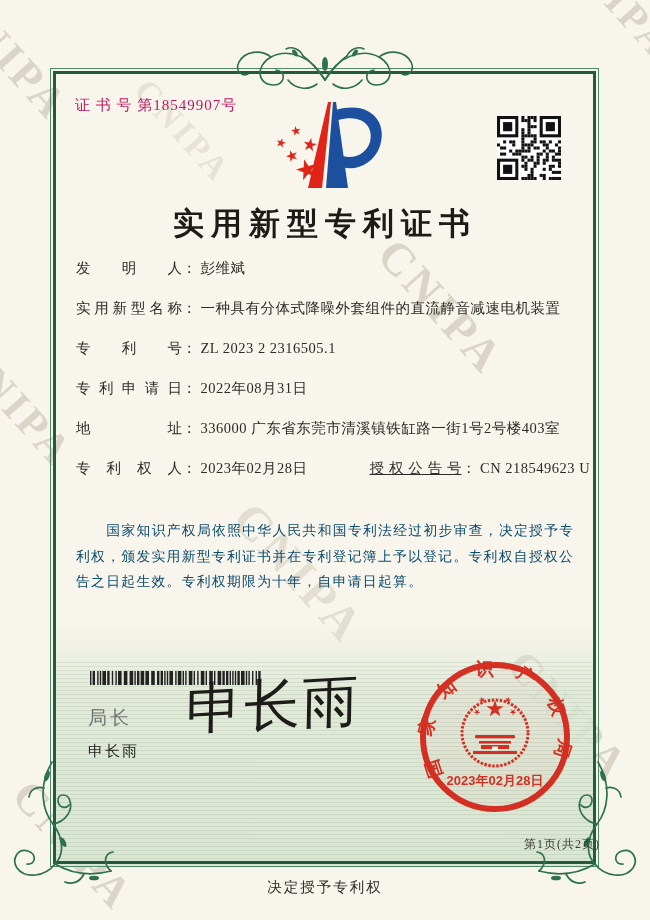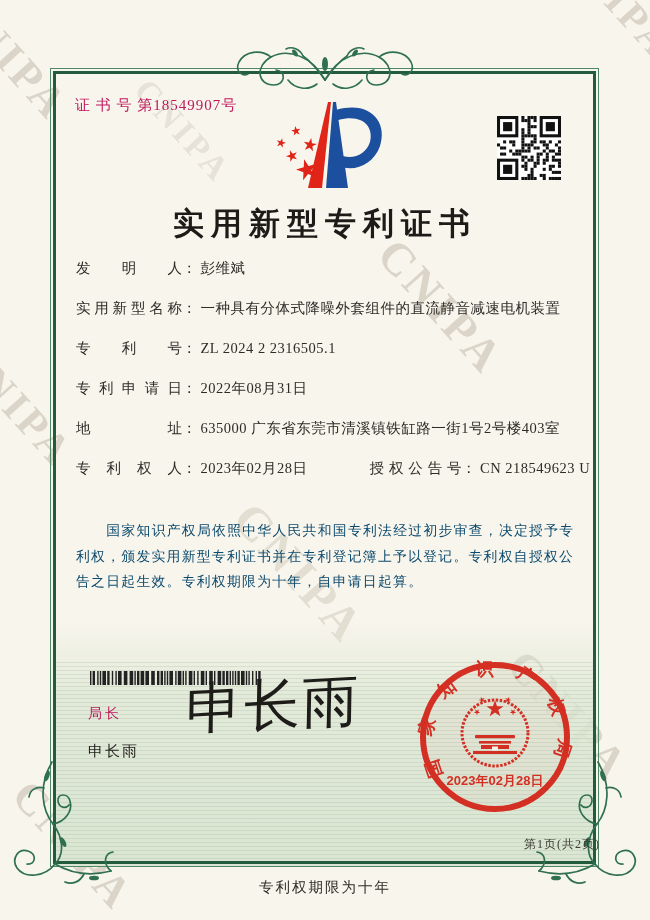--- a/index.html
+++ b/index.html
@@ -45,32 +45,33 @@
   }
   .fields{ left:76px; top:256px; width:505px; font-size:14.5px; }
   .frow{ margin-bottom:16px; line-height:24px; white-space:nowrap; }
   .flabel{
     display:inline-block; width:106px; text-align:justify; text-align-last:justify;
     vertical-align:top;
   }
   .flabel2{
     display:inline-block; width:92px; text-align:justify; text-align-last:justify;
     vertical-align:top;
+    text-decoration:underline;
   }
   .fcolon{ display:inline-block; margin-right:4px; }
   .fvalue{ letter-spacing:.5px; }
   .grant-gap{ display:inline-block; width:62px; }
   .paras{ left:76px; top:518px; width:500px; }
   .paras p{
     margin:0 0 7px 0; font-size:13.8px; line-height:25.5px;
     text-indent:2.2em; letter-spacing:1.3px; color:#0c4a6e;
   }
   .barcode{ left:90px; top:671px; width:172px; height:14px; }
-  .officer{ left:88px; top:705px; font-size:14px; letter-spacing:3px;
-    font-family:"Liberation Sans","DejaVu Sans",sans-serif; color:#be185d; }
+  .officer{ left:88px; top:705px; font-size:19px; letter-spacing:3px;
+    font-family:"Liberation Sans","DejaVu Sans",sans-serif; color:#737373; }
   .officer-name{ left:88px; top:742px; font-size:15px; letter-spacing:2px;
     font-family:"Liberation Sans","DejaVu Sans",sans-serif; color:#23221e; }
   .autograph{
     left:186px; top:668px; width:180px; font-size:56px; color:#1d1c19;
     transform:rotate(-3deg) skewX(-4deg); letter-spacing:2px; white-space:nowrap;
   }
   .seal{ left:413px; top:655px; width:164px; height:164px; opacity:.95; }
   .page-note{ left:50px; top:836px; width:550px; text-align:right; font-size:12px; color:#3c3b34; letter-spacing:1px; }
   .cont-note{ left:0; top:878px; width:650px; text-align:center; font-size:14.5px; letter-spacing:2px; color:#2e2d27; }
 </style>
@@ -301,27 +302,27 @@
   <div class="content title">实用新型专利证书</div>
 
   <div class="content fields">
     <div class="frow">
       <span class="flabel">发明人</span><span class="fcolon">：</span><span class="fvalue">彭维斌</span>
     </div>
     <div class="frow">
       <span class="flabel">实用新型名称</span><span class="fcolon">：</span><span class="fvalue">一种具有分体式降噪外套组件的直流静音减速电机装置</span>
     </div>
     <div class="frow">
-      <span class="flabel">专利号</span><span class="fcolon">：</span><span class="fvalue">ZL 2024 2 2316505.1</span>
+      <span class="flabel">专利号</span><span class="fcolon">：</span><span class="fvalue">ZL 2023 2 2316505.1</span>
     </div>
     <div class="frow">
       <span class="flabel">专利申请日</span><span class="fcolon">：</span><span class="fvalue">2022年08月31日</span>
     </div>
     <div class="frow">
-      <span class="flabel">地址</span><span class="fcolon">：</span><span class="fvalue">635000 广东省东莞市清溪镇铁缸路一街1号2号楼403室</span>
+      <span class="flabel">地址</span><span class="fcolon">：</span><span class="fvalue">336000 广东省东莞市清溪镇铁缸路一街1号2号楼403室</span>
     </div>
     <div class="frow">
       <span class="flabel">专利权人</span><span class="fcolon">：</span><span class="fvalue">2023年02月28日</span><span class="grant-gap"></span><span class="flabel2">授权公告号</span><span class="fcolon">：</span><span class="fvalue">CN 218549623 U</span>
     </div>
   </div>
 
   <div class="content paras">
     <p>国家知识产权局依照中华人民共和国专利法经过初步审查，决定授予专利权，颁发实用新型专利证书并在专利登记簿上予以登记。专利权自授权公告之日起生效。专利权期限为十年，自申请日起算。</p>
   </div>
 
@@ -398,15 +399,15 @@
       <rect x="66" y="86" width="32" height="2.6"></rect>
       <rect x="68" y="90" width="28" height="4"></rect>
       <rect x="79" y="91.5" width="6" height="4" fill="#f8f5ec"></rect>
       <rect x="60" y="96" width="44" height="3"></rect>
     </g>
     <text x="82" y="130" text-anchor="middle" font-size="13" font-weight="bold" fill="#d4261a" font-family="Liberation Sans, DejaVu Sans, sans-serif">2023年02月28日</text>
   </svg>
 
   <div class="content page-note">第1页(共2页)</div>
 
-  <div class="content cont-note">专利权期限为十年</div>
+  <div class="content cont-note">决定授予专利权</div>
 
 </div>
 
 </body></html>

